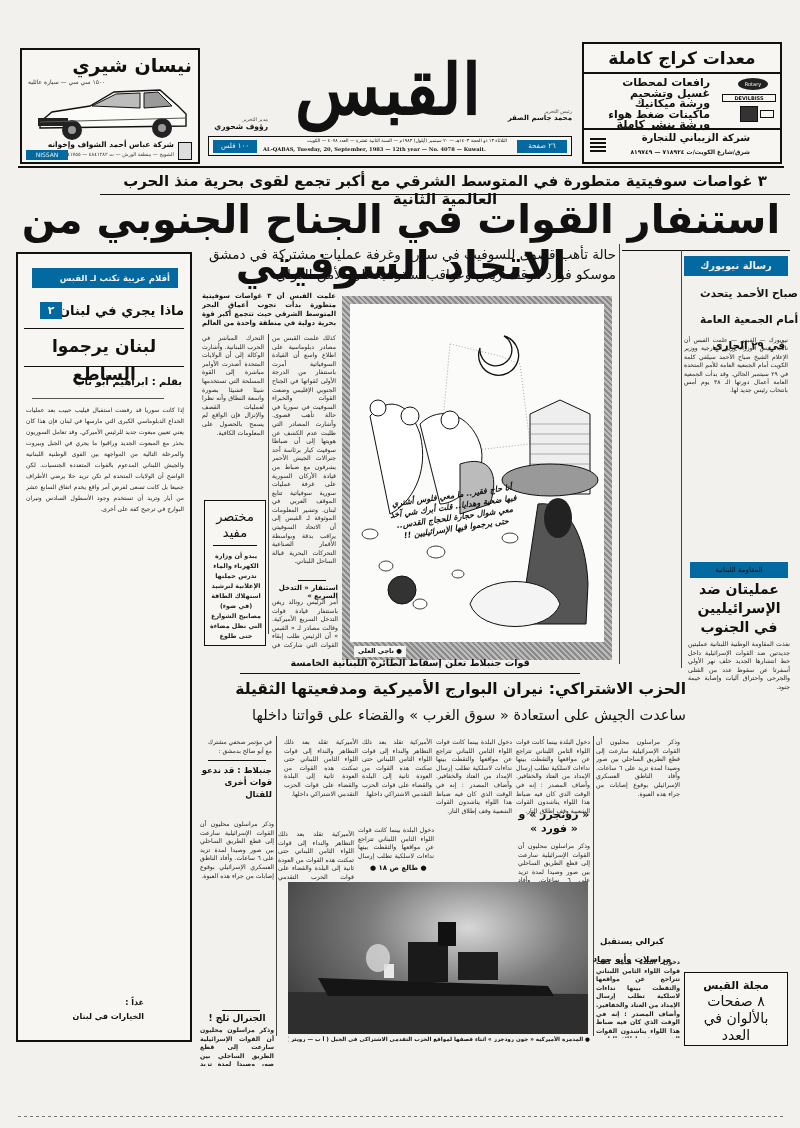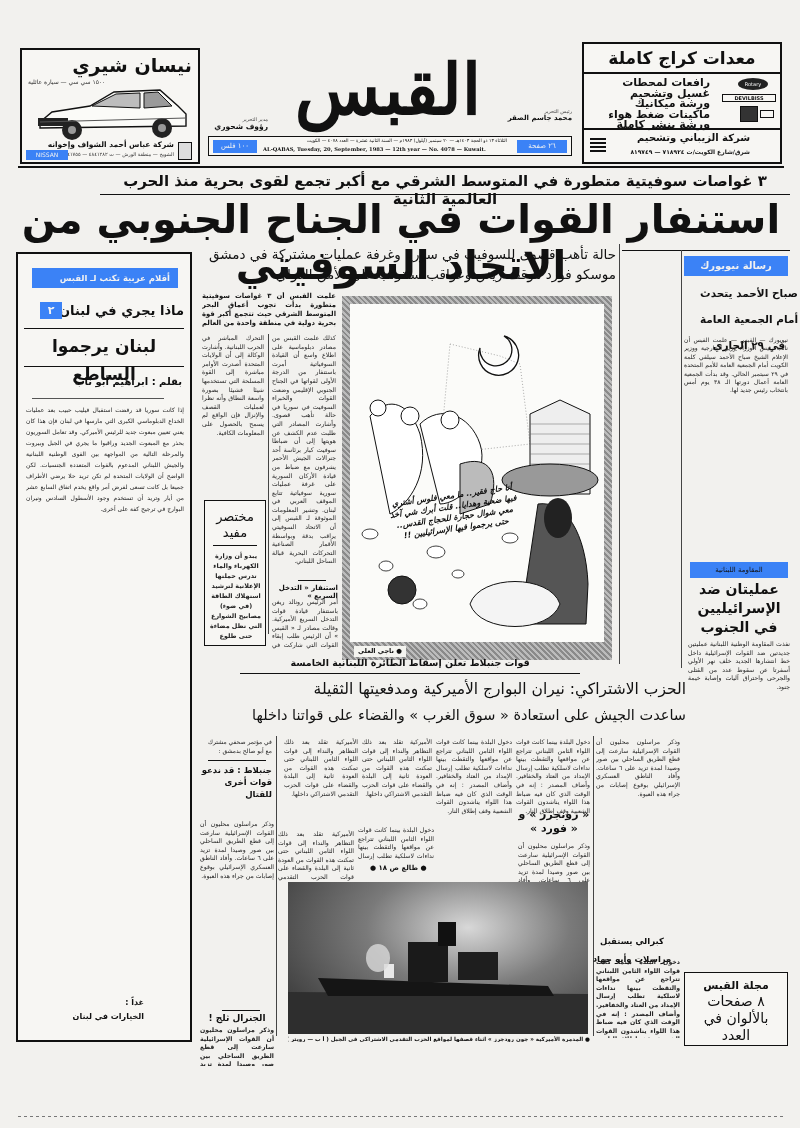--- a/index.html
+++ b/index.html
@@ -1,21 +1,21 @@
 <!DOCTYPE html>
 <html><head>
 <meta charset="utf-8">
 <style>
   *{box-sizing:border-box;margin:0;padding:0}
   html,body{width:800px;height:1128px;overflow:hidden}
   body{background:#f2f1ee;font-family:"DejaVu Sans",sans-serif;color:#111;position:relative}
   .abs{position:absolute}
   .rtl{direction:rtl;text-align:right}
   .box{border:1.5px solid #111;background:#f7f6f3}
-  .bar{background:#3b82f6;color:#f2f2f2}
+  .bar{background:#0369a1;color:#f2f2f2}
   .txt{font-size:6.2px;line-height:8.6px;color:#222;direction:rtl;text-align:justify;overflow:hidden;font-family:"DejaVu Sans",sans-serif}
   .hd{font-family:"DejaVu Sans",sans-serif;font-weight:bold;direction:rtl;text-align:center;color:#111}
   .rule{background:#111;height:1.5px}
   .vrule{background:#444;width:1px}
   .cap{font-size:6.5px;font-weight:bold;direction:rtl;color:#111}
 </style>
 </head>
 <body>
 
 <div class="abs" style="left:18px;top:40px;width:766px;height:128px">
@@ -66,21 +66,21 @@
     <div class="abs" style="right:4px;top:50px;width:54px;height:8px;border:1px solid #111;font-size:5px;font-weight:bold;line-height:7px;text-align:center">DEVILBISS</div>
     <div class="abs" style="right:22px;top:62px;width:18px;height:16px;border:1px solid #111;background:#333"></div>
     <div class="abs" style="right:6px;top:66px;width:14px;height:8px;border:1px solid #111"></div>
     <ul class="abs rtl" style="right:70px;top:34px;width:120px;list-style:none;font-size:11px;line-height:10.5px;font-weight:bold">
       <li>رافعات لمحطات غسيل وتشحيم</li>
       <li>ورشة ميكانيك</li>
       <li>ماكينات ضغط هواء</li>
       <li>ورشة بنشر كاملة</li>
     </ul>
     <div class="abs" style="left:0;right:0;top:84px;height:1.5px;background:#111"></div>
-    <div class="abs hd" style="right:30px;top:88px;font-size:10px">شركة الزيباني وتشحيم</div>
+    <div class="abs hd" style="right:30px;top:88px;font-size:10px">شركة الزيباني للتجارة</div>
     <div class="abs rtl" style="right:30px;top:104px;font-size:6px;font-weight:bold;width:150px">شرق/شارع الكويت/ت ٧١٨٩٢٤ — ٨١٩٧٤٩</div>
     <div class="abs" style="left:6px;top:92px;width:16px;height:16px;background:repeating-linear-gradient(0deg,#111 0 2px,#f7f6f3 2px 4px)"></div>
   </div>
 </div>
 
 <div class="abs rule" style="left:18px;top:166px;width:766px;height:2px"></div>
 
 <div class="abs hd" style="left:100px;top:172px;width:690px;font-size:15px;line-height:18px;text-align:center">٣ غواصات سوفيتية متطورة في المتوسط الشرقي مع أكبر تجمع لقوى بحرية منذ الحرب العالمية الثانية</div>
 <div class="abs rule" style="left:100px;top:194px;width:690px;height:1px"></div>
 <div class="abs hd" style="left:6px;top:196px;width:790px;font-size:40px;line-height:46px;font-weight:900;letter-spacing:-0.5px">استنفار القوات في الجناح الجنوبي من الاتحاد السوفيتي</div>
@@ -171,21 +171,21 @@
 <div class="abs hd" style="left:688px;top:580px;width:102px;font-size:14px;line-height:19px">عمليتان ضد الإسرائيليين في الجنوب</div>
 <div class="abs txt" style="left:688px;top:640px;width:102px;height:300px">نفذت المقاومة الوطنية اللبنانية عمليتين جديدتين ضد القوات الإسرائيلية داخل خط انتشارها الجديد خلف نهر الأولي أسفرتا عن سقوط عدد من القتلى والجرحى واحتراق آليات وإصابة خيمة جنود.</div>
 
 <div class="abs box" style="left:684px;top:972px;width:104px;height:74px;border-width:1.5px">
   <div class="abs hd" style="left:0;right:0;top:6px;font-size:11px">مجلة القبس</div>
   <div class="abs hd" style="left:6px;right:6px;top:20px;font-size:14px;line-height:17px;font-weight:normal">٨ صفحات بالألوان في العدد</div>
 </div>
 
 <div class="abs hd" style="left:240px;top:656px;width:340px;font-size:9.5px;line-height:14px">قوات جنبلاط تعلن إسقاط الطائرة اللبنانية الخامسة</div>
 <div class="abs rule" style="left:240px;top:673px;width:340px;height:1px"></div>
-<div class="abs hd" style="left:196px;top:678px;width:490px;font-size:15.5px;line-height:22px;font-weight:normal;text-align:right">الحزب الاشتراكي: نيران البوارج الأميركية ومدفعيتها الثقيلة</div>
+<div class="abs hd" style="left:196px;top:678px;width:490px;font-size:15.5px;line-height:22px;font-weight:bold;text-align:right">الحزب الاشتراكي: نيران البوارج الأميركية ومدفعيتها الثقيلة</div>
 <div class="abs hd" style="left:196px;top:704px;width:490px;font-size:14.5px;line-height:22px;font-weight:normal;text-align:right">ساعدت الجيش على استعادة « سوق الغرب » والقضاء على قواتنا داخلها</div>
 
 <div class="abs" style="left:200px;top:738px;width:74px;height:74px">
   <div class="abs txt" style="left:0;top:0;width:72px;height:20px;font-size:6px;line-height:8.6px;text-align:right">في مؤتمر صحفي مشترك مع أبو صالح بدمشق :</div>
   <div class="abs" style="left:8px;top:22px;width:58px;height:1px;background:#111"></div>
   <div class="abs hd" style="left:0;top:26px;width:72px;font-size:8.5px;line-height:12px;text-align:right">جنبلاط : قد ندعو قوات أخرى للقتال</div>
 </div>
 
 <div class="abs txt" style="left:284px;top:738px;width:74px;height:84px">الأميركية تقلد بعد ذلك التظاهر والنداء إلى قوات اللواء الثامن اللبناني حتى تمكنت هذه القوات من العودة ثانية إلى البلدة والقضاء على قوات الحزب التقدمي الاشتراكي داخلها.</div>
 <div class="abs txt" style="left:362px;top:738px;width:70px;height:84px">الأميركية تقلد بعد ذلك التظاهر والنداء إلى قوات اللواء الثامن اللبناني حتى تمكنت هذه القوات من العودة ثانية إلى البلدة والقضاء على قوات الحزب التقدمي الاشتراكي داخلها.</div>

